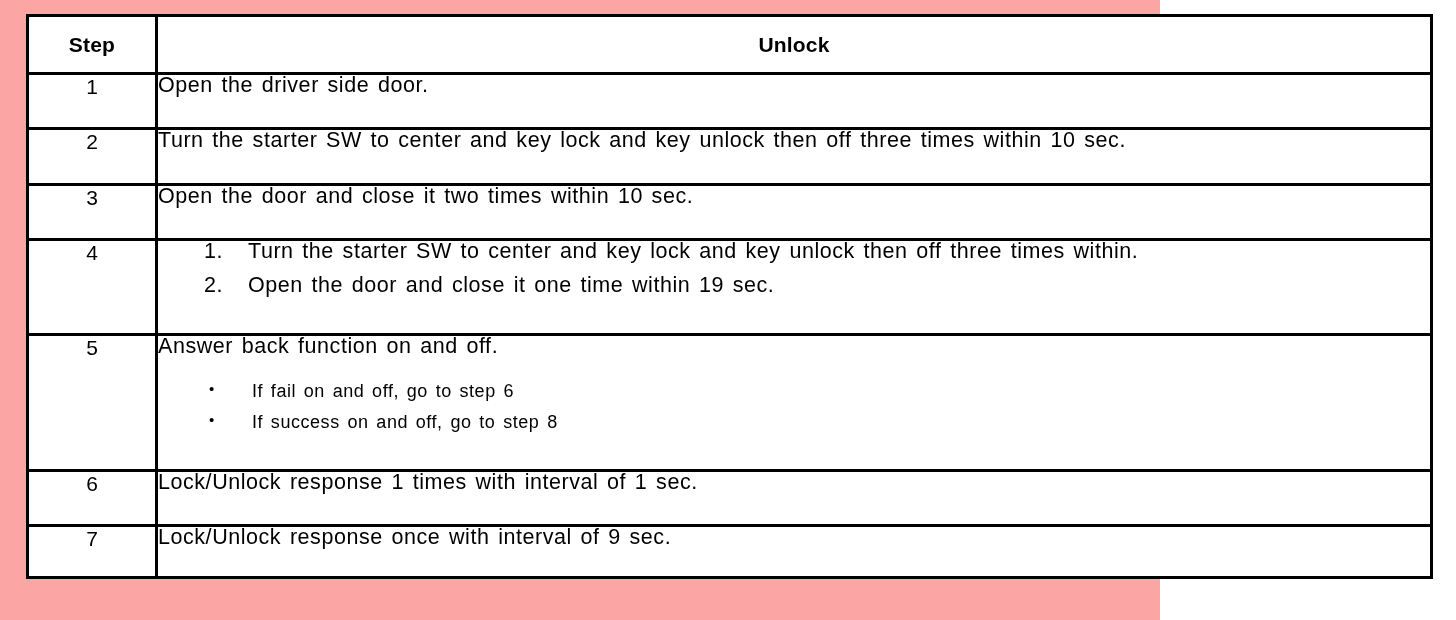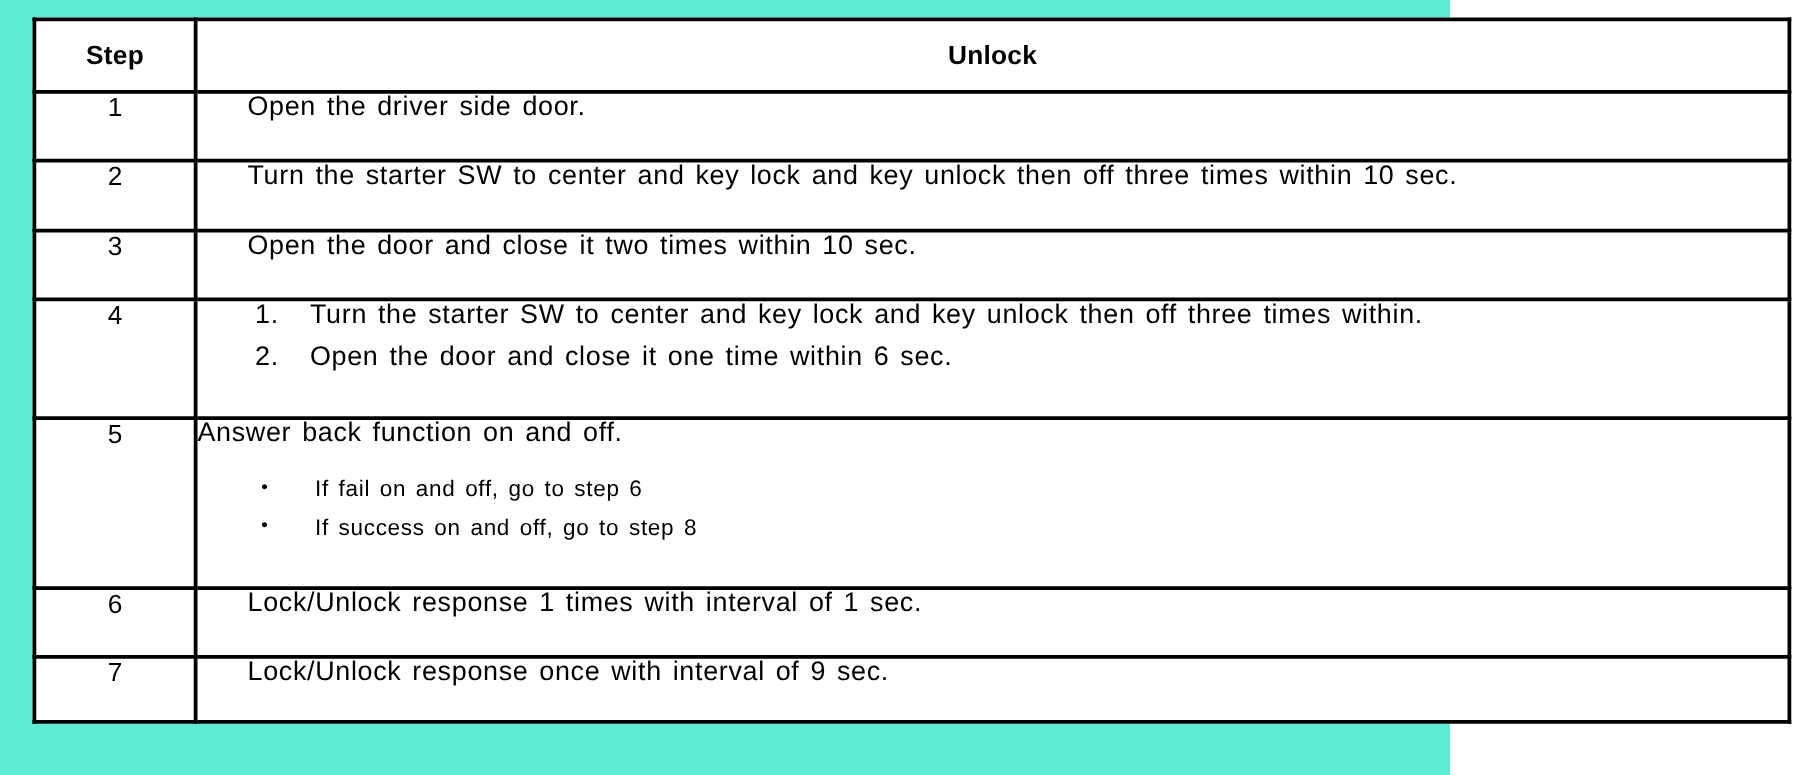--- a/index.html
+++ b/index.html
@@ -14,21 +14,21 @@
     overflow: hidden;
     font-family: "Liberation Sans", sans-serif;
     color: #000000;
     -webkit-font-smoothing: none;
   }
 
   .page {
     position: relative;
     width: 1160px;
     height: 620px;
-    background: #5eead4;
+    background: #fca5a5;
   }
 
   
   .proc-table {
     position: absolute;
     left: 26px;
     top: 14px;
     width: 1404px;
     border-collapse: collapse;
     table-layout: fixed;
@@ -73,21 +73,20 @@
   .action-cell {
     font-size: 21.5px;
     padding: 11px 0 11px 17px;
     line-height: 1.0;
     letter-spacing: 0.55px;
     word-spacing: 2.2px;
   }
   .action-cell .line {
     display: block;
     white-space: nowrap;
-    padding-left: 40px;
   }
 
   
   tr.r1 td { height: 52px; }
   tr.r2 td { height: 53px; }
   tr.r3 td { height: 52px; }
   tr.r4 td { height: 92px; }
   tr.r5 td { height: 133px; }
   tr.r6 td { height: 52px; }
   tr.r7 td { height: 49px; }
@@ -198,21 +197,21 @@
       <tr class="r4">
         <td class="step-cell">4</td>
         <td class="action-cell">
           <ol class="num-list">
             <li>
               <span class="marker">1.</span>
               <span class="item-text">Turn the starter SW to center and key lock and key unlock then off three times within.</span>
             </li>
             <li>
               <span class="marker">2.</span>
-              <span class="item-text">Open the door and close it one time within 6 sec.</span>
+              <span class="item-text">Open the door and close it one time within 19 sec.</span>
             </li>
           </ol>
         </td>
       </tr>
 
       <tr class="r5">
         <td class="step-cell">5</td>
         <td class="action-cell">
           <span class="lead-line">Answer back function on and off.</span>
           <ul class="bullet-list">

